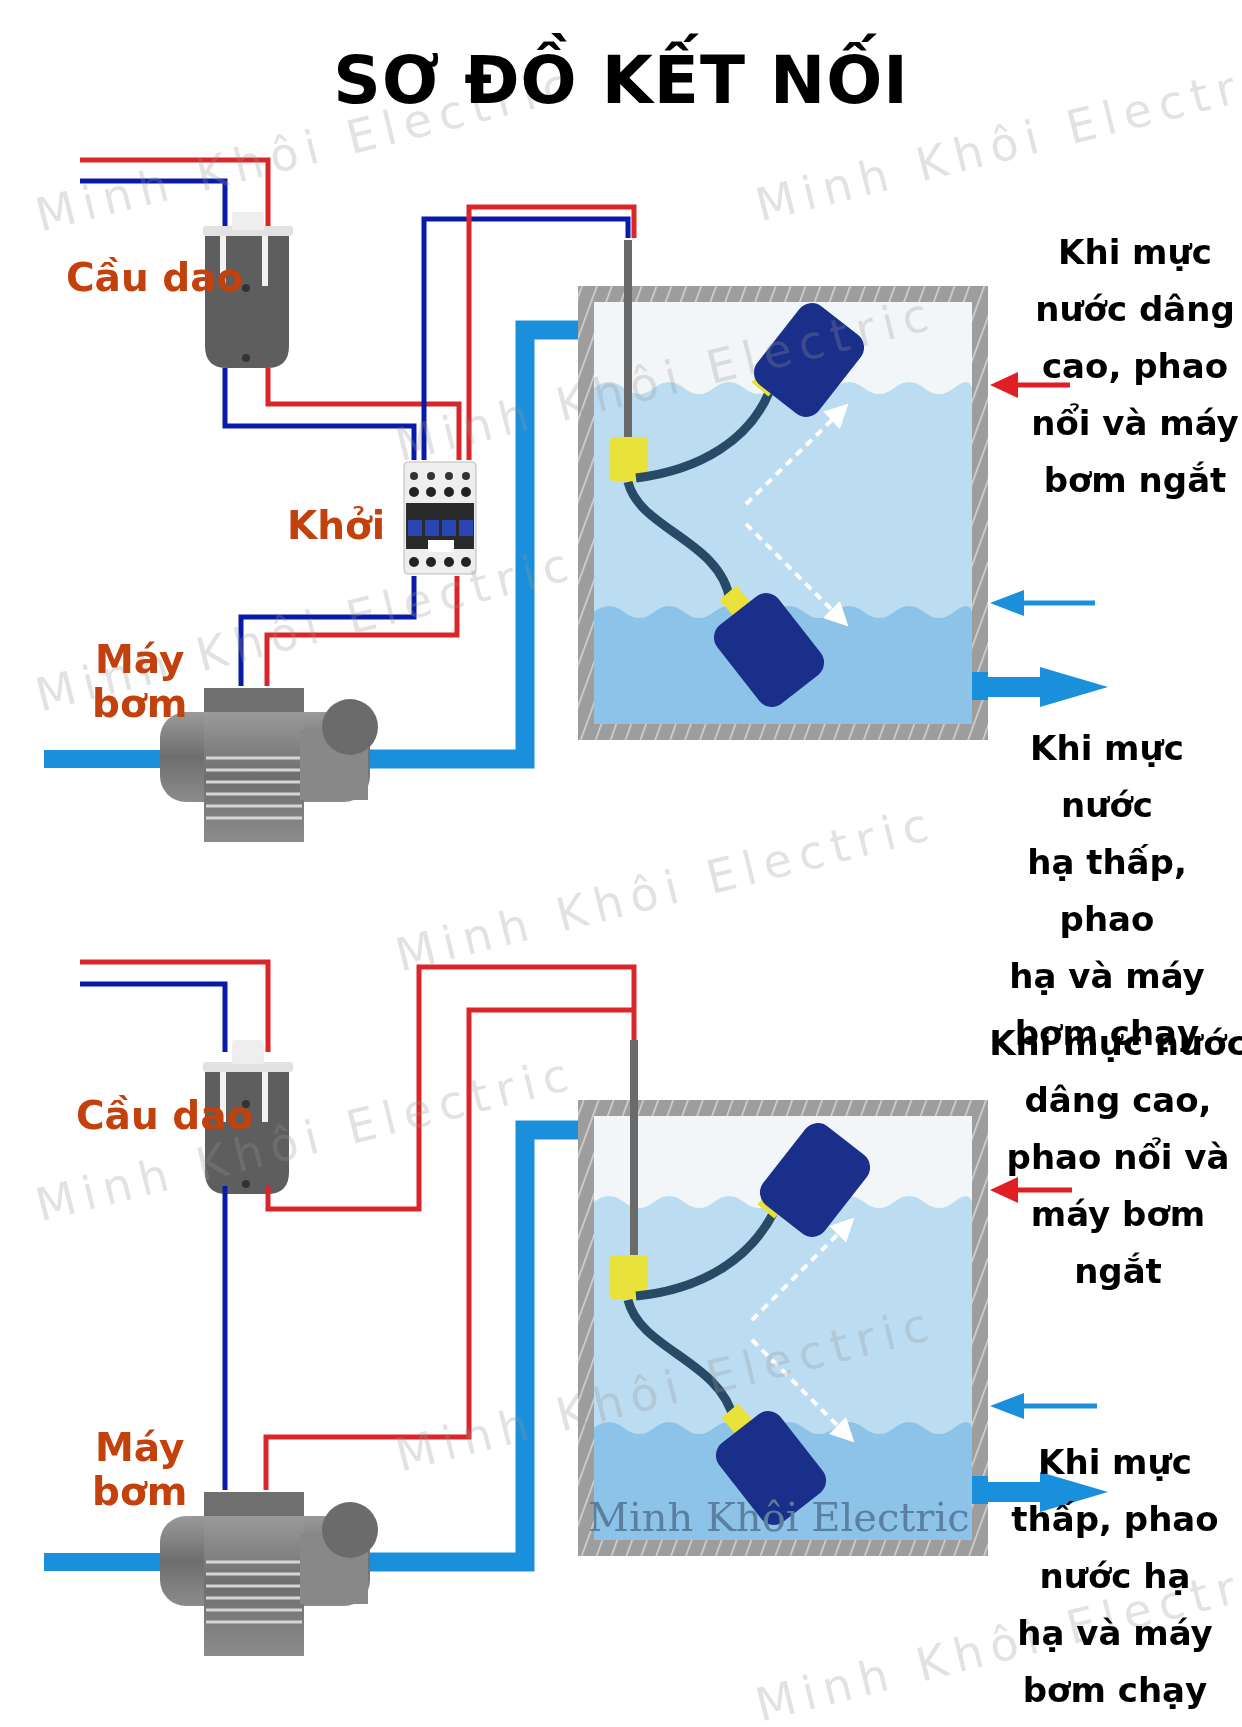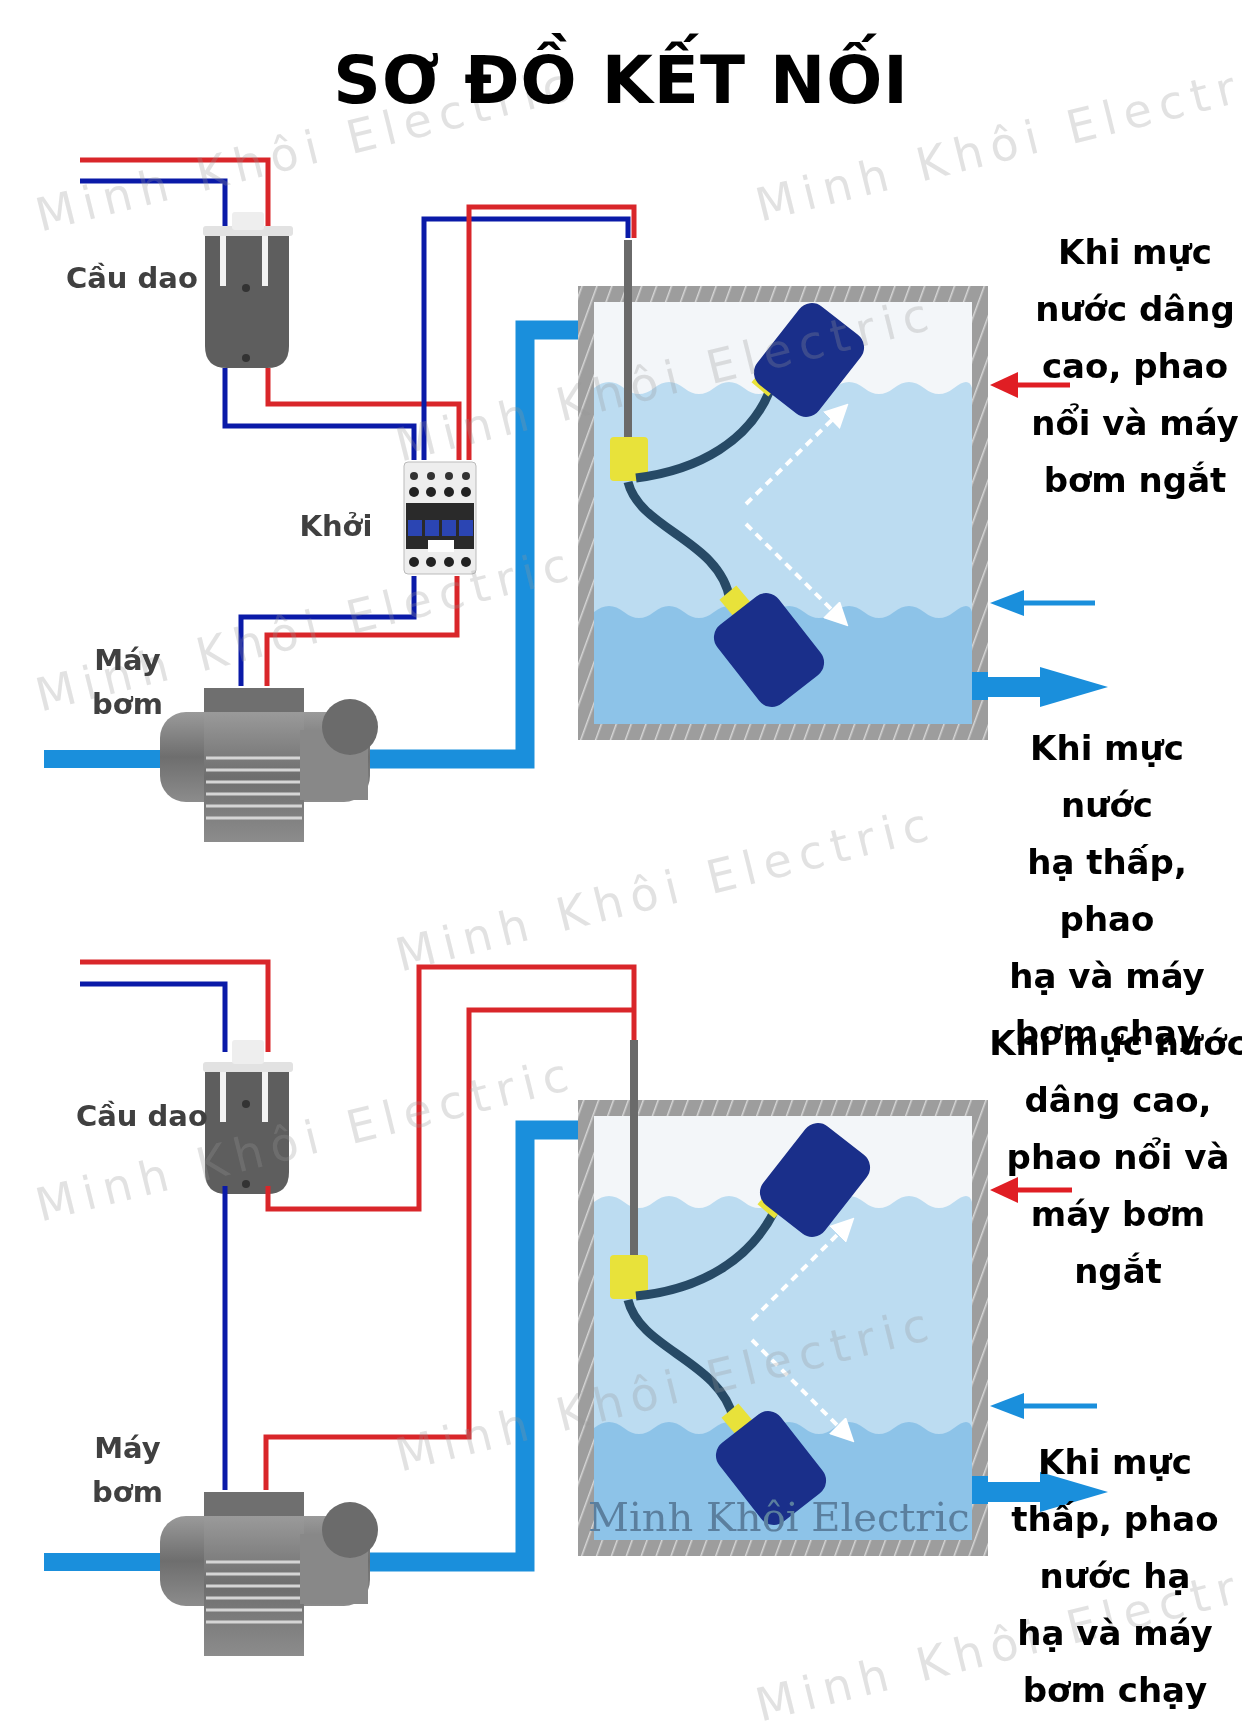--- a/index.html
+++ b/index.html
@@ -1,21 +1,21 @@
 <!DOCTYPE html>
 <html><head>
 <meta charset="utf-8">
 <style>
   html, body { margin: 0; padding: 0; background: #ffffff; }
   body { width: 1242px; height: 1727px; position: relative; overflow: hidden;
          font-family: "DejaVu Sans", "Liberation Sans", sans-serif; }
   #diagram { position: absolute; left: 0; top: 0; width: 1242px; height: 1727px; }
   .title { position: absolute; left: 0; width: 1242px; top: 42px; text-align: center;
            font-size: 66px; font-weight: bold; color: #000; letter-spacing: 1px; }
-  .lbl { position: absolute; font-weight: bold; color: #404040; font-size: 29px; line-height: 44px; }
+  .lbl { position: absolute; font-weight: bold; color: #c2410c; font-size: 39px; line-height: 44px; }
   .side { position: absolute; font-weight: bold; color: #000; font-size: 34px; line-height: 57px; text-align: center; }
   .wm { position: absolute; color: rgba(150,150,150,0.28); font-size: 46px; letter-spacing: 8px;
         transform: rotate(-14deg); transform-origin: left top; white-space: nowrap; pointer-events: none; }
   .brand-wm { position: absolute; left: 588px; top: 1494px; font-family: "DejaVu Serif", "Liberation Serif", serif;
               font-size: 40px; color: #5b7f9e; white-space: nowrap; }
 </style>
 </head>
 <body>
 
 <svg id="diagram" viewBox="0 0 1242 1727" xmlns="http://www.w3.org/2000/svg">

